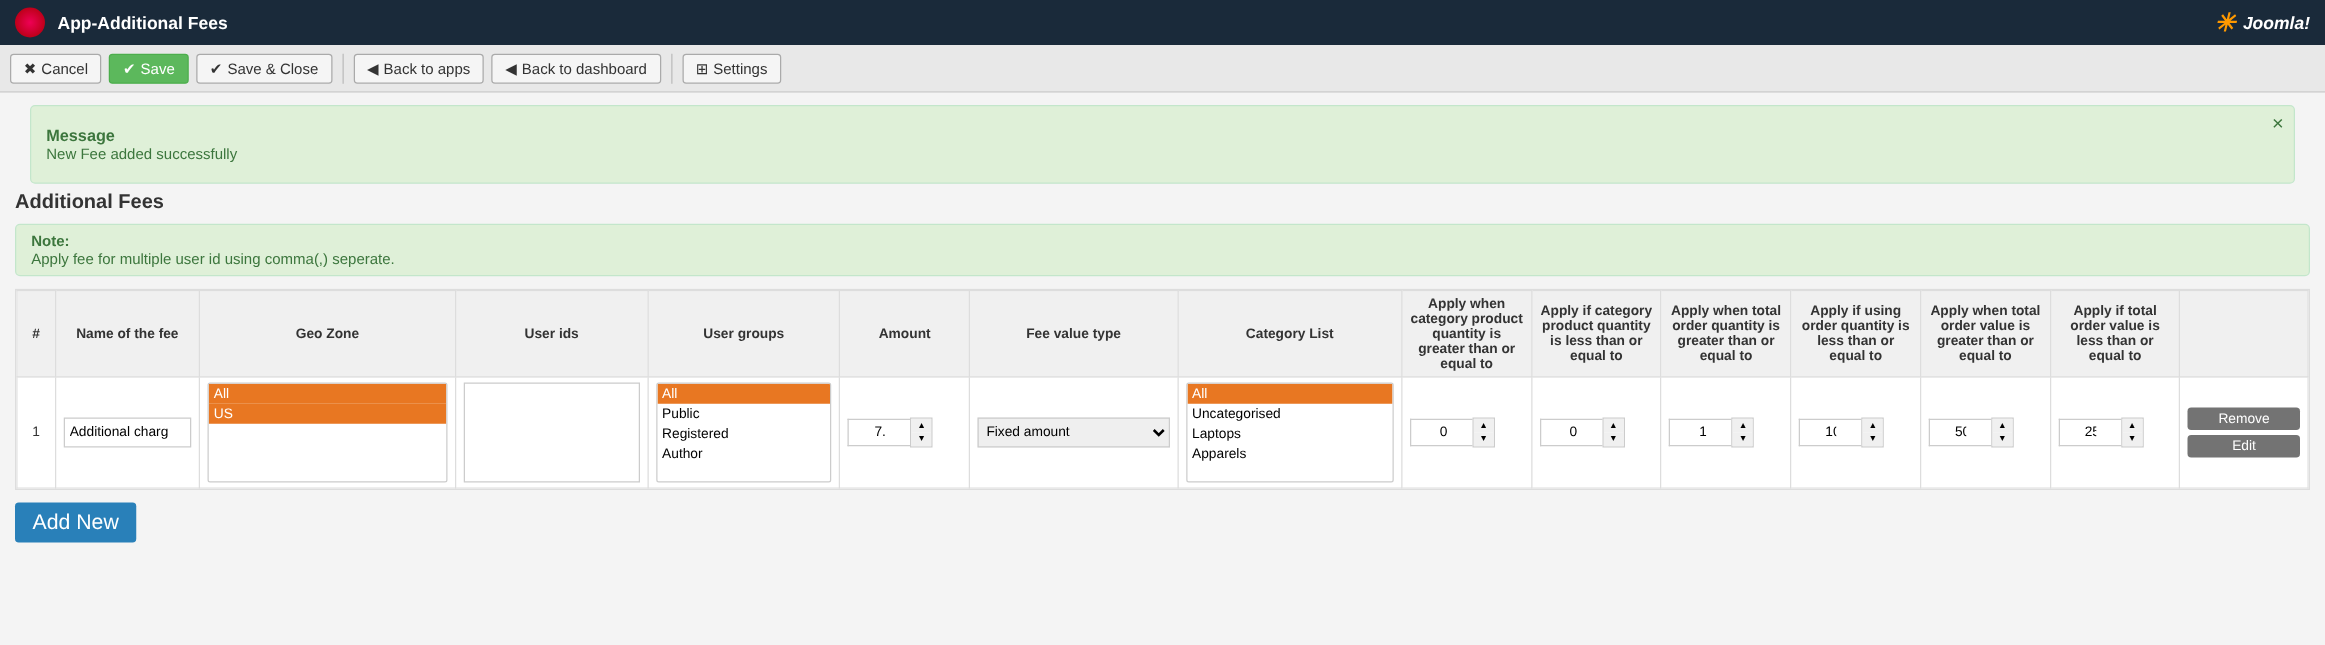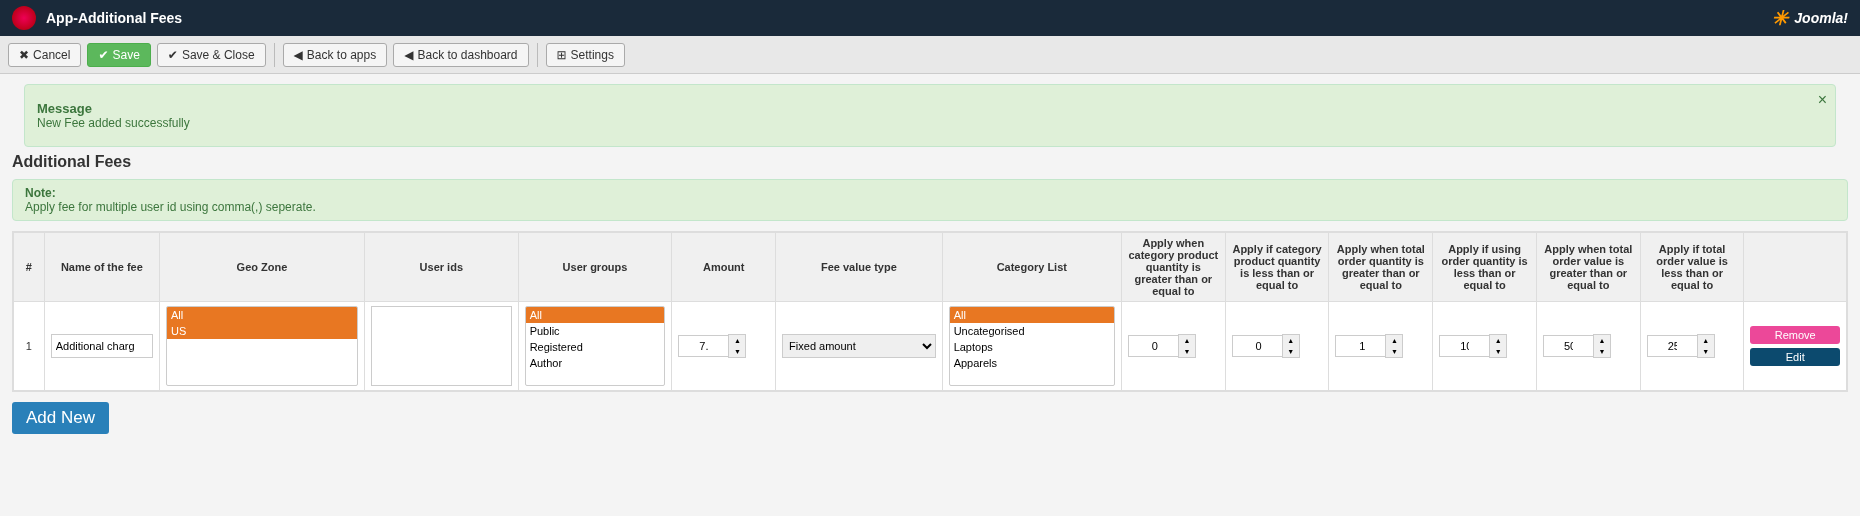--- a/index.html
+++ b/index.html
@@ -218,33 +218,33 @@
     .text-input {
       width: 100%;
       height: 24px;
       border: 1px solid #ccc;
       font-size: 11px;
       padding: 2px 4px;
     }
 
     
     .btn-remove {
-      background: #ec4899;
+      background: #737373;
       color: #fff;
       border: none;
       border-radius: 3px;
       padding: 3px 8px;
       cursor: pointer;
       font-size: 11px;
       display: block;
       width: 100%;
       margin-bottom: 4px;
     }
     .btn-edit {
-      background: #0c4a6e;
+      background: #737373;
       color: #fff;
       border: none;
       border-radius: 3px;
       padding: 3px 8px;
       cursor: pointer;
       font-size: 11px;
       display: block;
       width: 100%;
     }
 

